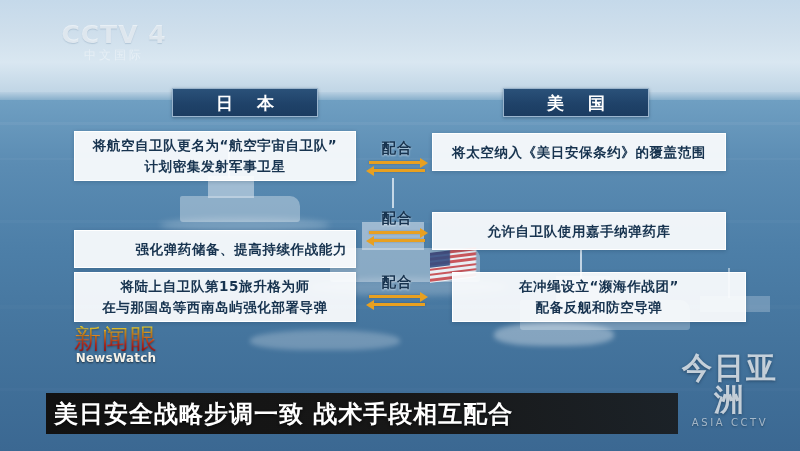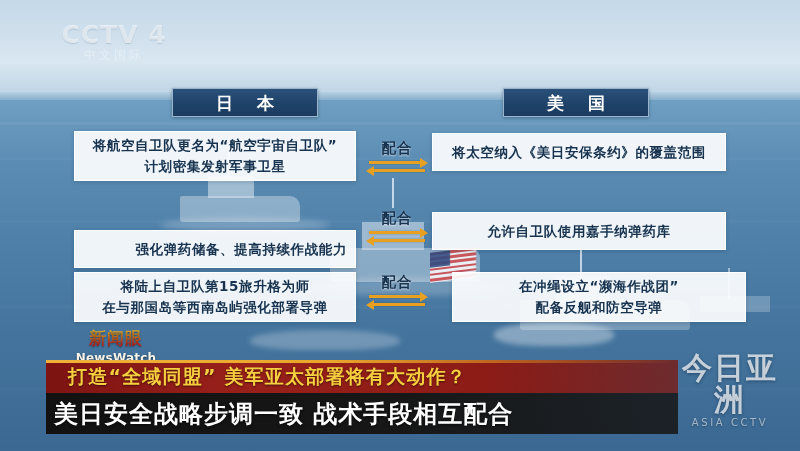--- a/index.html
+++ b/index.html
@@ -200,22 +200,22 @@
 
   
   .newswatch {
     position: absolute;
     left: 50px; top: 326px;
     width: 132px; height: 38px;
     text-align: center;
     pointer-events: none;
   }
   .nw-cn {
-    font-size: 17px;
-    font-weight: bold;
+    font-size: 27px;
+    font-weight: normal;
     letter-spacing: 1px;
     line-height: 25px;
     background: linear-gradient(to bottom, #f2e23c 0%, #ef8d22 40%, #d93226 72%, #b71f1c 100%);
     -webkit-background-clip: text;
     background-clip: text;
     color: transparent;
     text-shadow: 0 1px 2px rgba(0,0,0,0.35);
     font-family: "DejaVu Sans", "Liberation Sans", sans-serif;
   }
   .nw-en {
@@ -397,23 +397,20 @@
         <span>配备反舰和防空导弹</span>
       </span>
     </div>
   </div>
 
   <div class="newswatch">
     <div class="nw-cn">新闻眼</div>
     <div class="nw-en">NewsWatch</div>
   </div>
 
-  <div class="banner-top">
-    <div class="banner-top-text">打造“全域同盟” 美军亚太部署将有大动作？</div>
-  </div>
   <div class="banner-bottom">
     <div class="banner-bottom-text">美日安全战略步调一致 战术手段相互配合</div>
   </div>
 
   <div class="asiatoday">
     <div class="at-cn">今日亚洲</div>
     <div class="at-en">ASIA CCTV</div>
   </div>
 
 </div>

